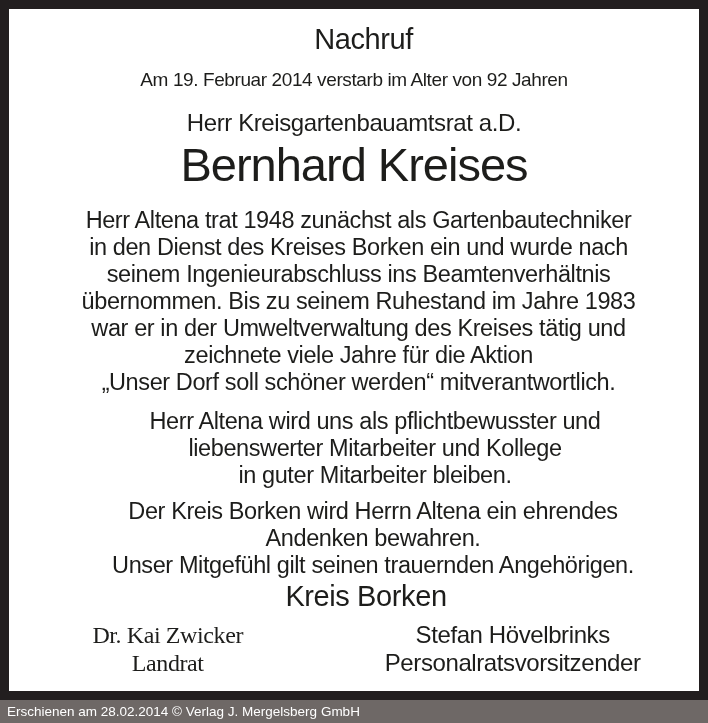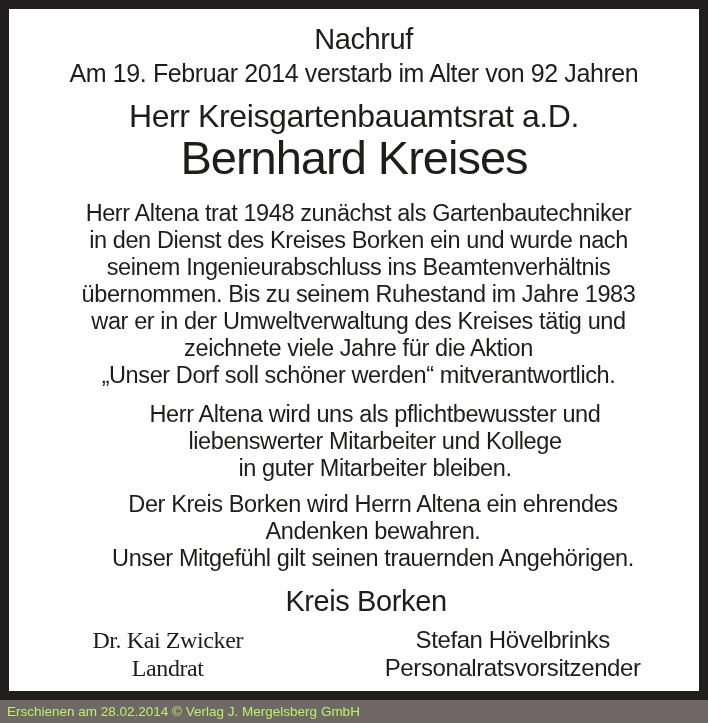--- a/index.html
+++ b/index.html
@@ -28,64 +28,64 @@
     letter-spacing: -0.4px;
     overflow: hidden;
   }
   .title {
     margin-top: 13px;
     font-size: 29px;
     line-height: 34px;
     padding-left: 19px;
   }
   .intro {
-    margin-top: 2px;
-    font-size: 25px;
+    margin-top: 9px;
+    font-size: 19px;
     line-height: 30px;
   }
   .honorific {
     margin-top: 13px;
-    font-size: 32px;
+    font-size: 24px;
     line-height: 30px;
   }
   .deceased-name {
     font-size: 47px;
     line-height: 54px;
     letter-spacing: -1px;
     white-space: nowrap;
   }
   .para {
     font-size: 23.5px;
     line-height: 27px;
   }
   .para-1 { margin-top: 15px; margin-left: 9px; }
   .para-2 { margin-top: 12px; margin-left: 42px; }
   .para-3 { margin-top: 9px; padding-left: 38px; }
   .closing {
-    margin-top: 12px;
+    margin-top: 0;
     font-size: 29px;
     line-height: 34px;
     padding-left: 24px;
   }
   .signatures {
     margin-top: 8px;
     display: flex;
     width: 100%;
     font-size: 24px;
     line-height: 28px;
   }
   .sig-left  { flex: 0 0 46%; text-align: center; font-family: Liberation Serif, serif; }
   .sig-right { flex: 0 0 54%; text-align: center; }
   
   .footer-bar {
     box-sizing: border-box;
     width: 708px;
     height: 23px;
     background: #6e6866;
-    color: #bef264;
+    color: #ffffff;
     font-size: 13.5px;
     letter-spacing: 0;
     display: flex;
     align-items: center;
     padding-left: 7px;
     text-align: left;
   }
 </style>
 </head>
 <body>

